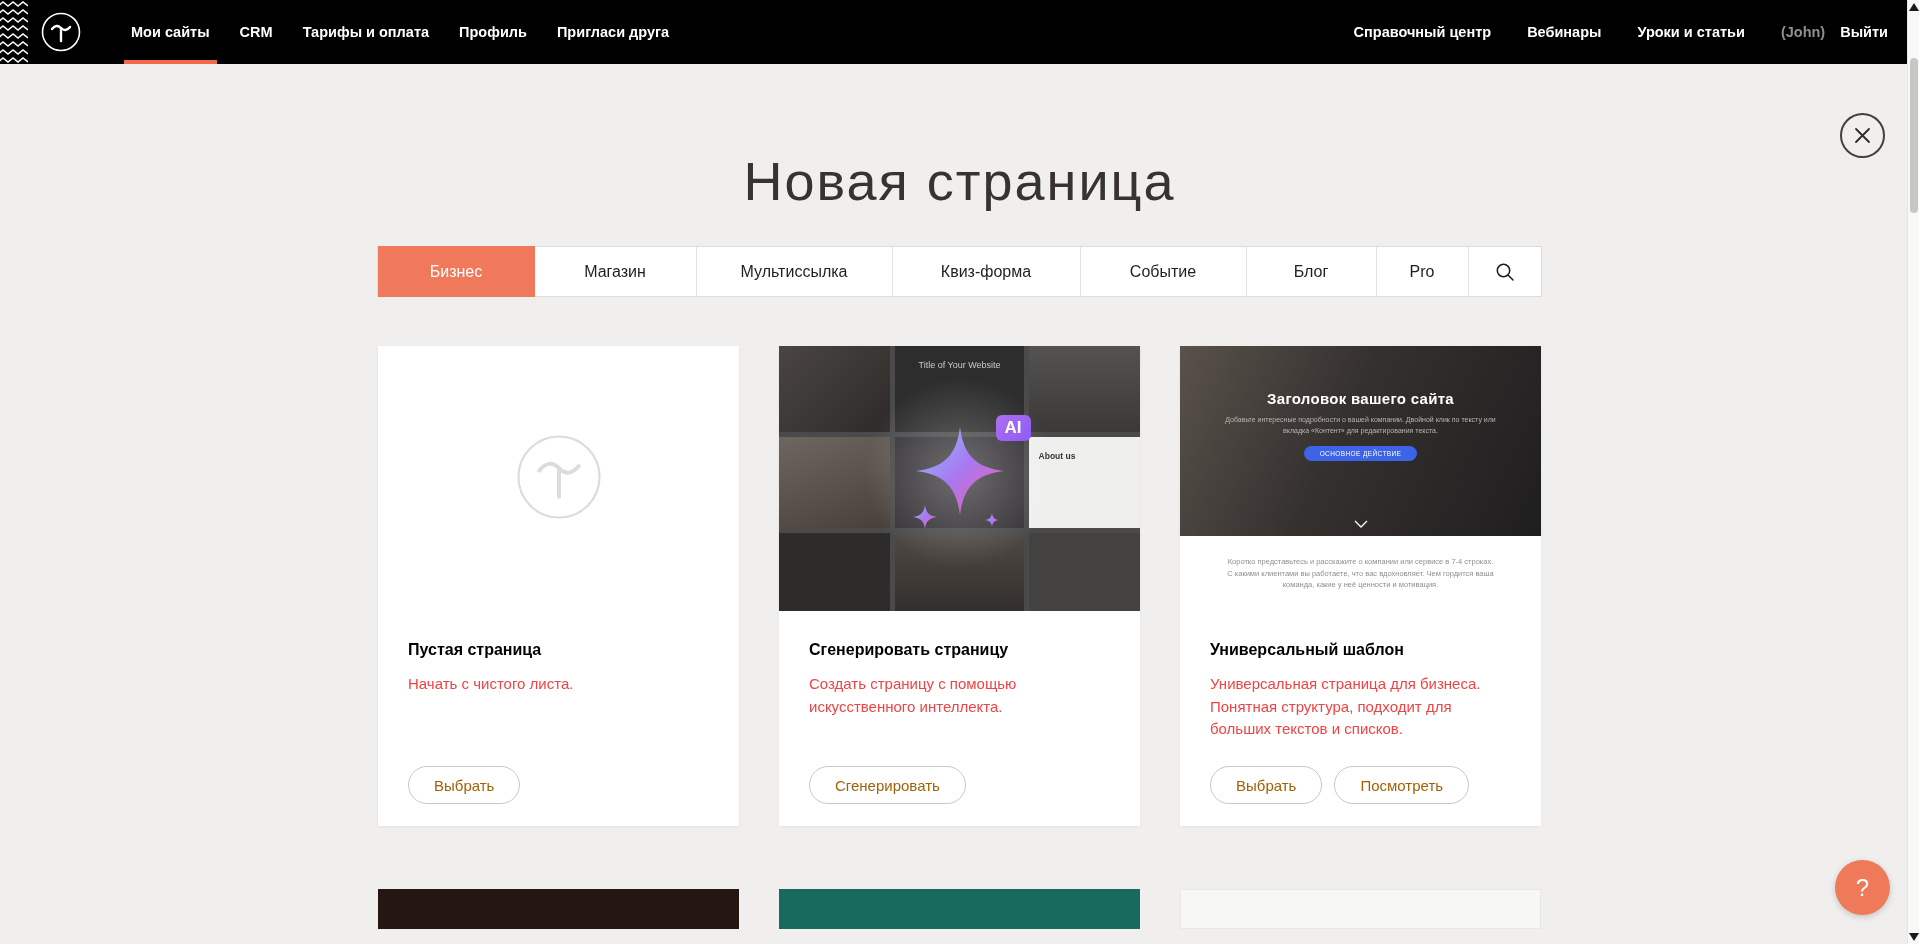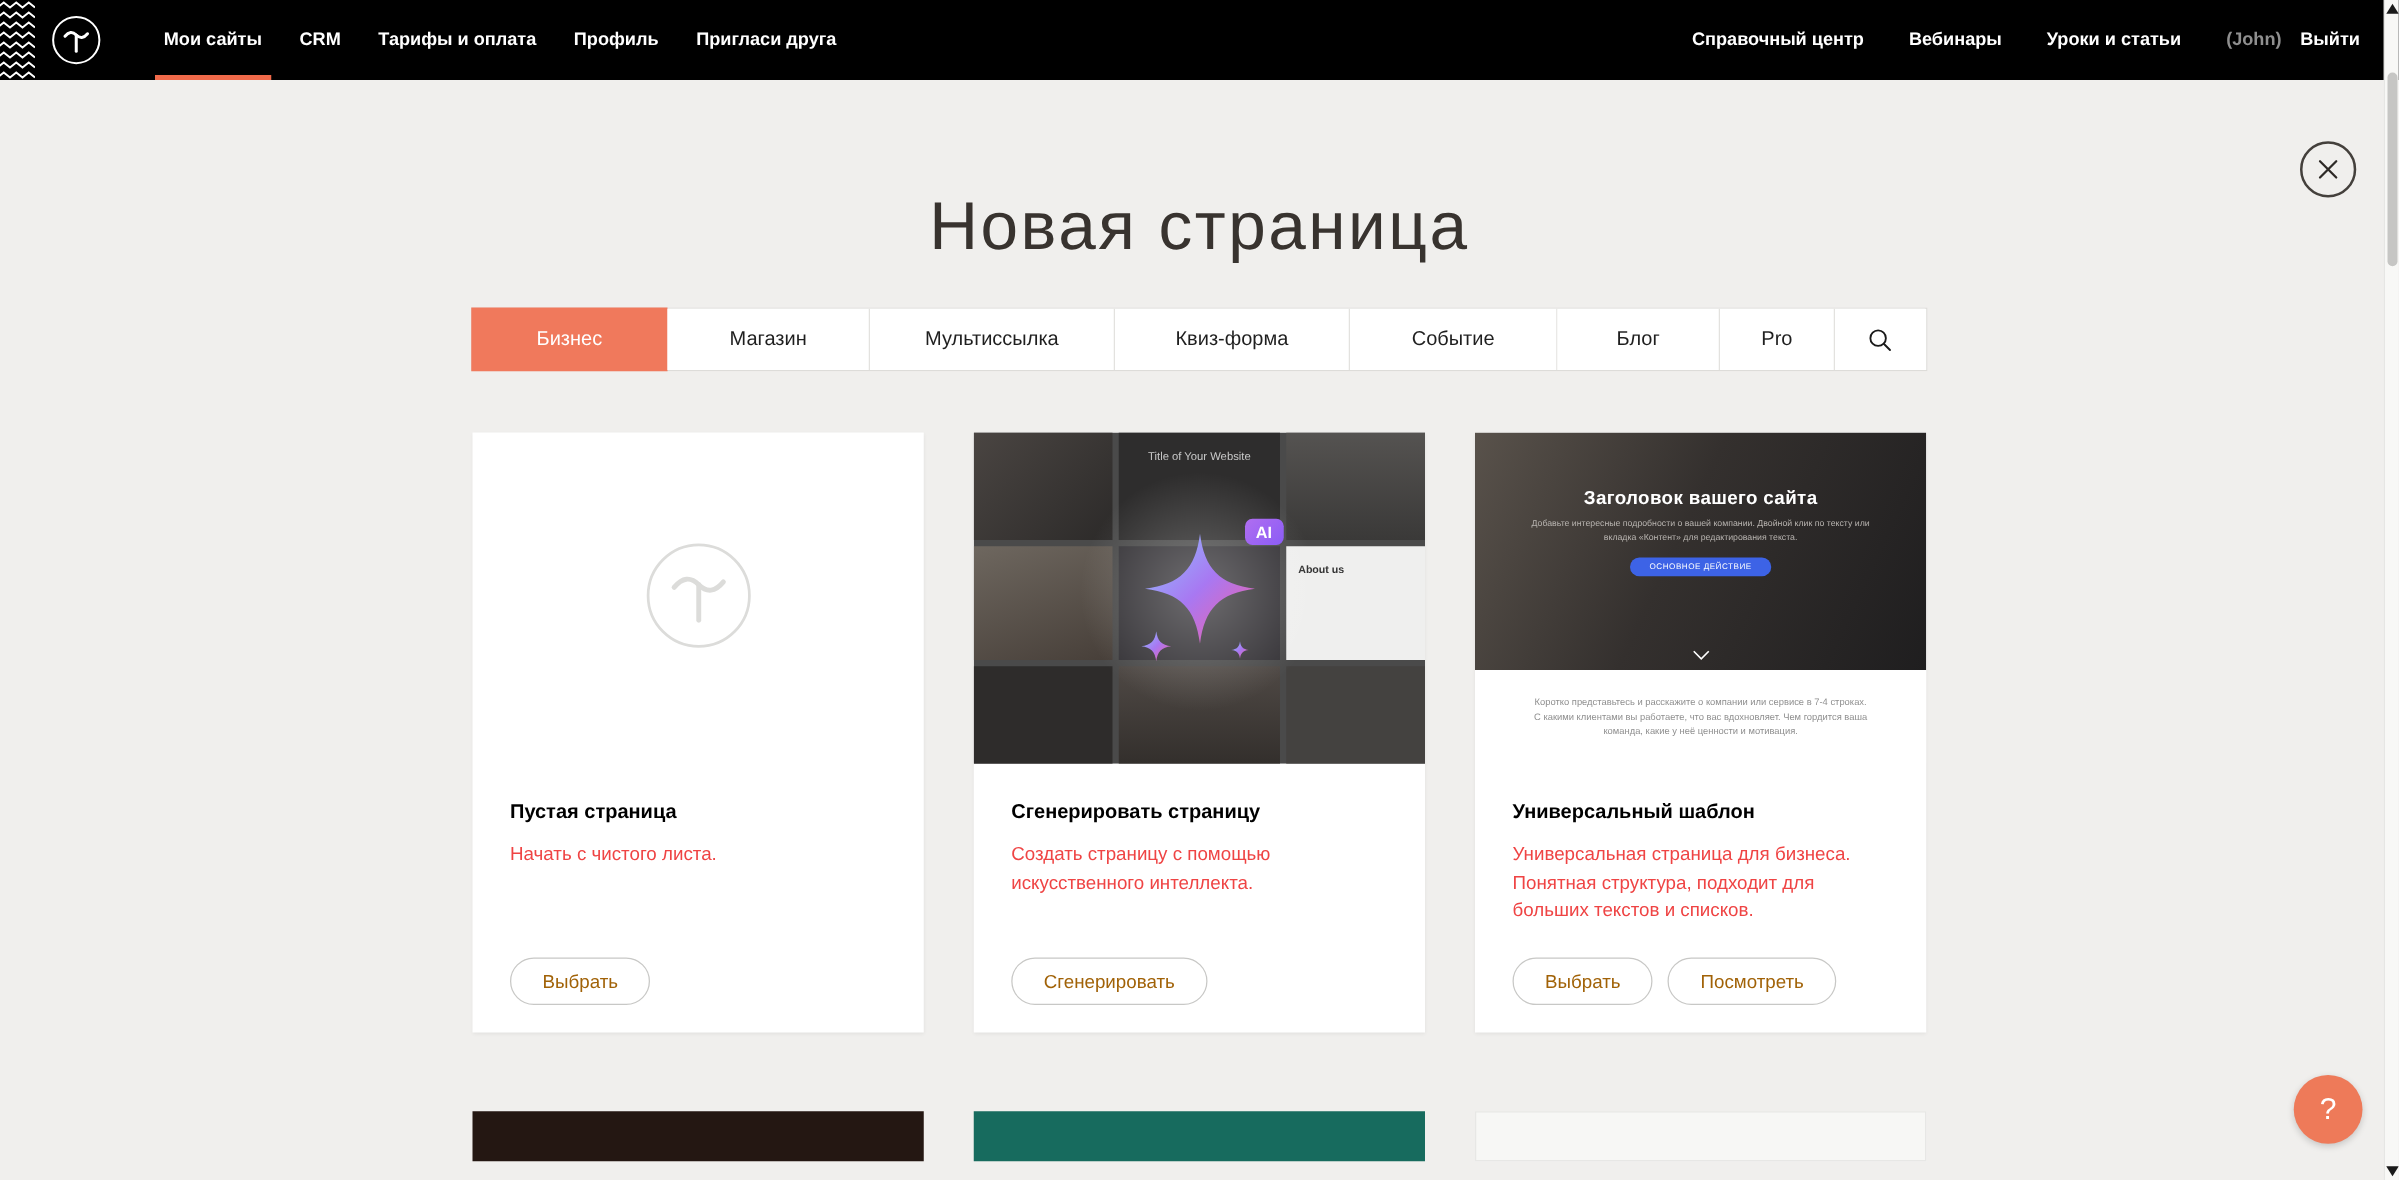--- a/index.html
+++ b/index.html
@@ -28,21 +28,21 @@
   .close-btn { position:absolute; top:33px; right:34px; width:45px; height:45px; border-radius:50%;
                border:2px solid #44403c; background:transparent; display:flex; align-items:center;
                justify-content:center; cursor:pointer; }
 
   .page-title { margin-top:70px; text-align:center; font-size:54px; font-weight:300;
                 color:#38332f; letter-spacing:2px; }
   .page-subtitle { margin-top:39px; text-align:center; font-size:20px; color:#6f6a66; }
 
   
   .tabs { width:1165px; margin:34px auto 0; display:flex; height:51px; background:#fff;
-          border:1px solid #dddcd9; }
+          border:1px solid #dddcd9;justify-content:center; }
   .tab { display:flex; align-items:center; justify-content:center; font-size:16px; color:#1f1f1f;
          border-right:1px solid #e3e2df; cursor:pointer; flex:none; background:#fff; }
   .tab:last-child { border-right:none; }
   .tab.active { background:#f0795c; color:#fff; margin:-1px 0 -1px -1px; border-right:none; }
   .tab.t1 { width:157px; } .tab.t2 { width:162px; } .tab.t3 { width:196px; }
   .tab.t4 { width:188px; } .tab.t5 { width:166px; } .tab.t6 { width:130px; }
   .tab.t7 { width:92px; }  .tab.t-search { width:72px; }
 
   
   .cards { width:1163px; margin:49px auto 0; display:flex; gap:40px; }
@@ -73,21 +73,21 @@
   .m6 span { font-size:8.5px; font-weight:700; color:#333; }
   .m7 { background:#2e2c2b; }
   .m8 { background:linear-gradient(#4f4945,#332f2c); }
   .m9 { background:#444240; }
   .glow { position:absolute; inset:0;
           background:radial-gradient(circle at 50% 48%, rgba(255,255,255,.28), rgba(255,255,255,0) 42%); }
   .spark-big { position:absolute; left:50%; top:47%; transform:translate(-50%,-50%); }
   .spark-small { position:absolute; left:37%; top:60%; }
   .spark-tiny { position:absolute; left:57%; top:63%; }
   .ai-badge { position:absolute; left:60%; top:26%; background:linear-gradient(135deg,#b06ef0,#8b5cf6);
-              color:#fff; font-size:13px; font-weight:700; padding:3px 9px; border-radius:6px; }
+              color:#fff; font-size:17px; font-weight:700; padding:3px 9px; border-radius:6px; }
 
   
   .tpl-hero { height:190px; background:linear-gradient(115deg,#59524b 0%,#34302e 45%,#1f1e1f 100%);
               color:#fff; text-align:center; padding-top:44px; position:relative; }
   .tpl-heading { font-size:15px; font-weight:700; letter-spacing:.3px; }
   .tpl-subtext { margin:8px auto 0; width:76%; font-size:7px; line-height:1.55; color:#b8b4b0; }
   .tpl-cta { display:inline-block; margin-top:9px; background:#3d63e6; color:#fff; font-size:6.5px;
              padding:4px 16px; border-radius:9px; letter-spacing:.4px; cursor:pointer; }
   .tpl-chevron { position:absolute; bottom:8px; left:50%; transform:translateX(-50%); }
   .tpl-body { height:75px; background:#fff; display:flex; align-items:center; justify-content:center; }

